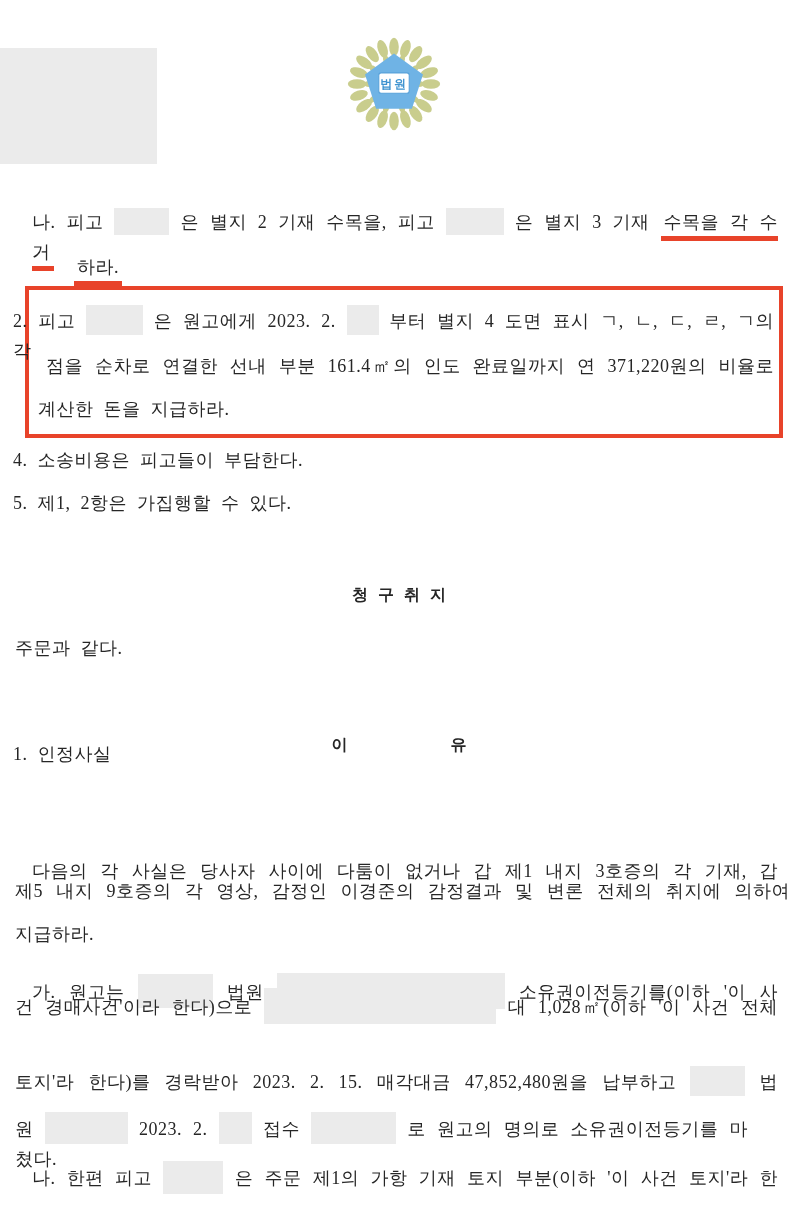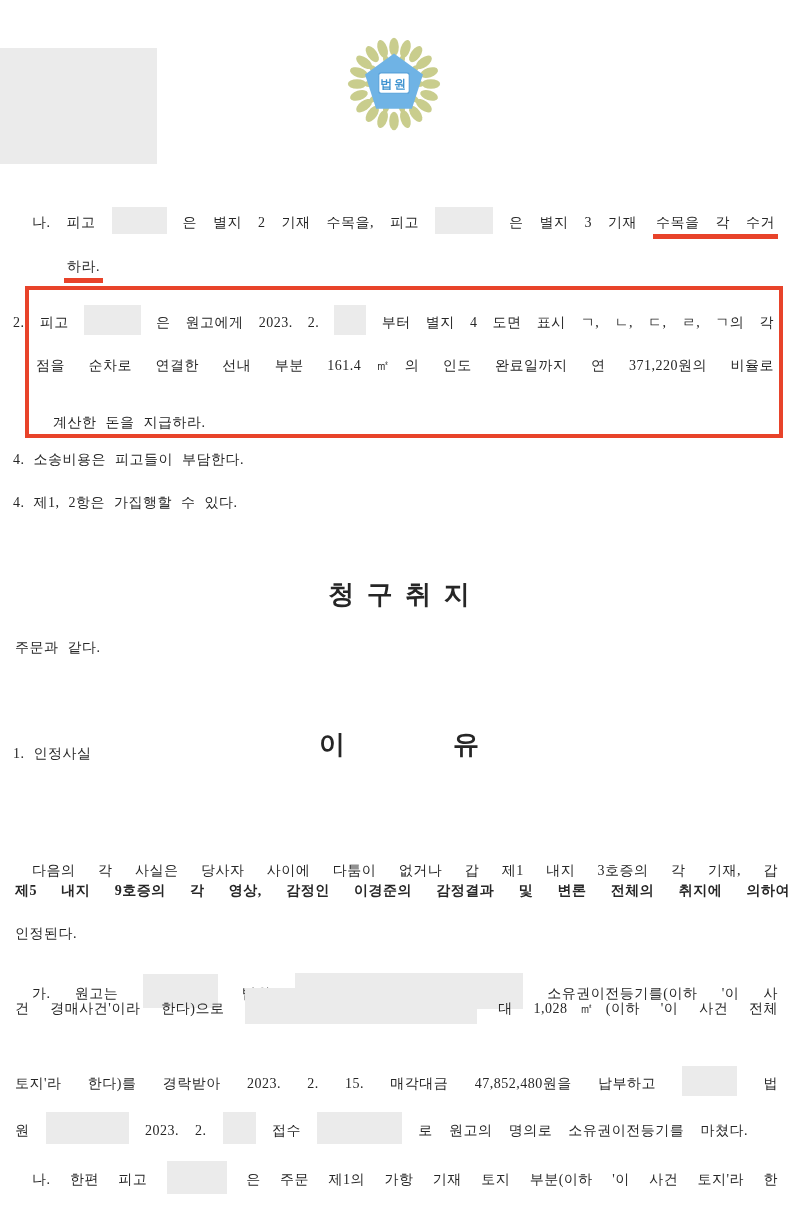--- a/index.html
+++ b/index.html
@@ -22,35 +22,35 @@
   }
   .highlight-box{
     position:absolute;
     border:4px solid #e8432a;
     background:transparent;
   }
   .line{
     position:absolute;
     height:34px;
     line-height:30px;
-    font-size:14px;
+    font-size:18px;
     letter-spacing:0.5px;
     word-spacing:5px;
     white-space:normal;
   }
   .line.justify{
     text-align:justify;
     text-align-last:justify;
   }
   .line.center{
     text-align:center;
     left:0;right:0;
   }
   .line.heading{
-    font-size:26px;
+    font-size:16px;
     font-weight:bold;
     letter-spacing:2px;
     word-spacing:2px;
   }
   .redact{
     display:inline-block;
     background:#ebebeb;
   }
   .redline{
     border-bottom:5px solid #e8432a;
@@ -100,33 +100,33 @@
       </g>
     <polygon points="50,19 81.4,41.8 69.4,78.7 30.6,78.7 18.6,41.8" fill="#6fb3e5"></polygon>
     <rect x="33.5" y="40" width="33" height="22" rx="2.5" fill="#ffffff" stroke="#5aa3da" stroke-width="1.2"></rect>
     <text x="50" y="56.5" text-anchor="middle" font-size="13" font-weight="bold" fill="#3e93d0" letter-spacing="2" font-family="Liberation Sans, DejaVu Sans, sans-serif">법원</text>
   </svg>
 
   <div class="highlight-box" style="left: 25px; top: 286px; width: 750px; height: 144px; border-color: rgb(232, 67, 42);"></div>
 
   <div id="document-body">
       <div class="line justify" style="top: 207px; left: 32px; right: 22px;"><span>나. 피고</span> <span class="redact" style="width: 55px; height: 27px; vertical-align: -7px; background: rgb(235, 235, 235);"></span> <span>은 별지 2 기재 수목을, 피고</span> <span class="redact" style="width: 58px; height: 27px; vertical-align: -7px; background: rgb(235, 235, 235);"></span> <span>은 별지 3 기재</span> <span class="redline" style="border-bottom-color: rgb(232, 67, 42);">수목을 각 수거</span></div>
-      <div class="line " style="top: 252px; left: 64px; right: 22px;"><span class="redline" style="border-bottom-color: rgb(232, 67, 42);">하라.</span></div>
+      <div class="line " style="top: 252px; left: 64px; right: 22px;"><span class="redline" style="border-bottom-color: rgb(232, 67, 42); margin-left: 10px;">하라.</span></div>
       <div class="line justify" style="top: 305px; left: 13px; right: 26px;"><span>2. 피고</span> <span class="redact" style="width: 57px; height: 30px; vertical-align: -8px; background: rgb(235, 235, 235);"></span> <span>은 원고에게 2023. 2.</span> <span class="redact" style="width: 32px; height: 30px; vertical-align: -8px; background: rgb(235, 235, 235);"></span> <span>부터 별지 4 도면 표시 ㄱ, ㄴ, ㄷ, ㄹ, ㄱ의 각</span></div>
-      <div class="line justify" style="top: 351px; left: 36px; right: 26px;"><span>점을 순차로 연결한 선내 부분 161.4㎡의 인도 완료일까지 연 371,220원의 비율로</span></div>
-      <div class="line " style="top: 408px; left: 38px; right: 22px; margin-left: 15px;"><span>계산한 돈을 지급하라.</span></div>
+      <div class="line justify" style="top: 351px; left: 46px; right: 26px;"><span>점을 순차로 연결한 선내 부분 161.4㎡의 인도 완료일까지 연 371,220원의 비율로</span></div>
+      <div class="line " style="top: 394px; left: 38px; right: 22px;"><span>계산한 돈을 지급하라.</span></div>
       <div class="line " style="top: 445px; left: 13px; right: 22px;"><span>4. 소송비용은 피고들이 부담한다.</span></div>
-      <div class="line " style="top: 488px; left: 13px; right: 22px;"><span>4. 제1, 2항은 가집행할 수 있다.</span></div>
+      <div class="line " style="top: 488px; left: 13px; right: 22px;"><span>5. 제1, 2항은 가집행할 수 있다.</span></div>
       <div class="line center heading" style="top: 580px;"><span>청 구 취 지</span></div>
       <div class="line " style="top: 633px; left: 15px; right: 22px;"><span>주문과 같다.</span></div>
       <div class="line center heading" style="top: 730px;"><span>이</span> <span class="hgap" style="width: 85px;"></span> <span>유</span></div>
       <div class="line " style="top: 739px; left: 13px; right: 22px;"><span>1. 인정사실</span></div>
       <div class="line justify" style="top: 832px; left: 32px; right: 22px; margin-top: 24px;"><span>다음의 각 사실은 당사자 사이에 다툼이 없거나 갑 제1 내지 3호증의 각 기재, 갑</span></div>
-      <div class="line justify" style="top: 876px; left: 15px; right: 10px; font-weight: bold;"><span>제5 내지 9호증의 각 영상, 감정인 이경준의 감정결과 및 변론 전체의 취지에 의하여</span></div>
-      <div class="line " style="top: 919px; left: 15px; right: 22px;"><span>인정된다.</span></div>
+      <div class="line justify" style="top: 876px; left: 15px; right: 10px;"><span>제5 내지 9호증의 각 영상, 감정인 이경준의 감정결과 및 변론 전체의 취지에 의하여</span></div>
+      <div class="line " style="top: 919px; left: 15px; right: 22px;"><span>지급하라.</span></div>
       <div class="line justify" style="top: 973px; left: 32px; right: 22px;"><span>가. 원고는</span> <span class="redact" style="width: 75px; height: 34px; vertical-align: -10px; background: rgb(235, 235, 235);"></span> <span>법원</span> <span class="redact" style="width: 228px; height: 36px; vertical-align: -11px; background: rgb(235, 235, 235);"></span> <span>소유권이전등기를(이하 '이 사</span></div>
       <div class="line justify" style="top: 988px; left: 15px; right: 22px;"><span>건 경매사건'이라 한다)으로</span> <span class="redact" style="width: 232px; height: 36px; vertical-align: -11px; background: rgb(235, 235, 235);"></span> <span>대 1,028㎡(이하 '이 사건 전체</span></div>
       <div class="line justify" style="top: 1066px; left: 15px; right: 22px;"><span>토지'라 한다)를 경락받아 2023. 2. 15. 매각대금 47,852,480원을 납부하고</span> <span class="redact" style="width: 55px; height: 30px; vertical-align: -8px; background: rgb(235, 235, 235);"></span> <span>법</span></div>
       <div class="line justify" style="top: 1112px; left: 15px; right: 52px;"><span>원</span> <span class="redact" style="width: 83px; height: 32px; vertical-align: -9px; background: rgb(235, 235, 235);"></span> <span>2023. 2.</span> <span class="redact" style="width: 33px; height: 32px; vertical-align: -9px; background: rgb(235, 235, 235);"></span> <span>접수</span> <span class="redact" style="width: 85px; height: 32px; vertical-align: -9px; background: rgb(235, 235, 235);"></span> <span>로 원고의 명의로 소유권이전등기를 마쳤다.</span></div>
       <div class="line justify" style="top: 1161px; left: 32px; right: 22px;"><span>나. 한편 피고</span> <span class="redact" style="width: 60px; height: 33px; vertical-align: -10px; background: rgb(235, 235, 235);"></span> <span>은 주문 제1의 가항 기재 토지 부분(이하 '이 사건 토지'라 한</span></div>
     </div>
 
 </div>
 
 </body></html>

